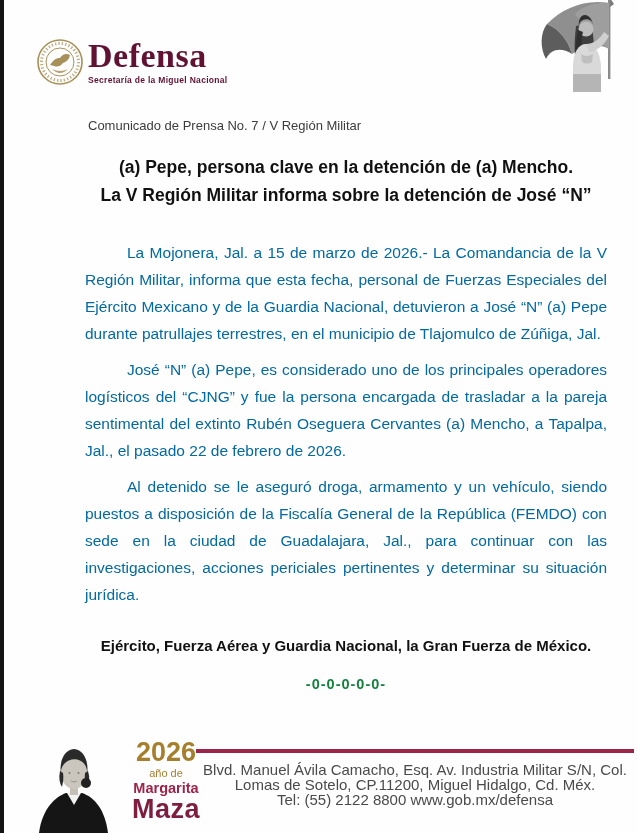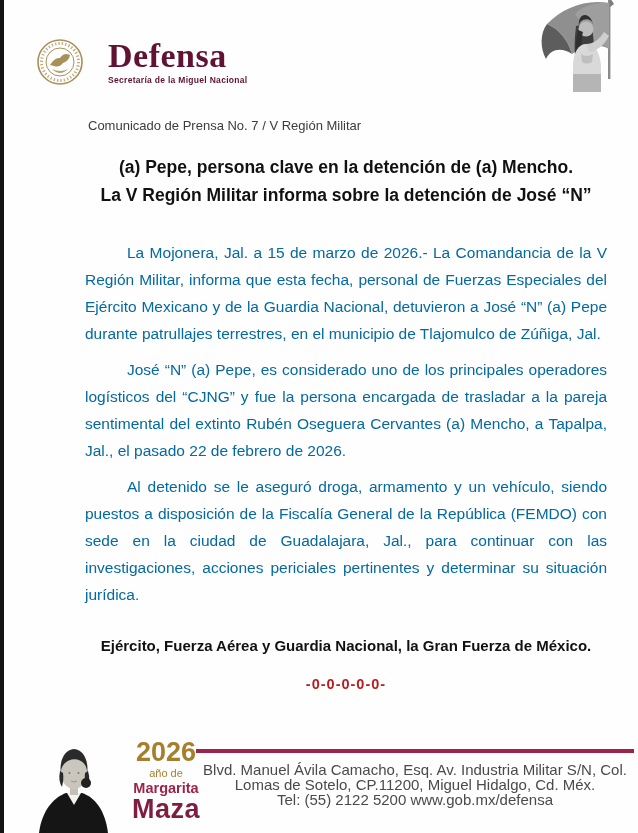--- a/index.html
+++ b/index.html
@@ -26,21 +26,21 @@
 
   
   .header {
     position: relative;
     padding: 38px 0 0 36px;
     height: 100px;
   }
   .brand {
     display: flex;
     align-items: center;
-    gap: 24px;
+    gap: 4px;
   }
   .seal { width: 48px; height: 48px; flex: 0 0 auto; }
   .brand-text { display: flex; flex-direction: column; }
   .wordmark {
     font-family: "Liberation Serif", serif;
     font-weight: bold;
     font-size: 34px;
     line-height: 34px;
     color: #611232;
     letter-spacing: 0.5px;
@@ -95,21 +95,21 @@
     font-weight: bold;
     font-size: 15px;
     color: #111;
   }
   .separator {
     margin-top: 22px;
     text-align: center;
     font-weight: bold;
     font-size: 14.5px;
     letter-spacing: 1px;
-    color: #b91c1c;
+    color: #15803d;
   }
 
   
   .footer {
     position: absolute;
     left: 0; right: 0; bottom: 0;
     height: 102px;
   }
   .portrait {
     position: absolute;
@@ -229,17 +229,17 @@
       <div class="maza-year">2026</div>
       <div class="maza-anode">año de</div>
       <div class="maza-first">Margarita</div>
       <div class="maza-last">Maza</div>
     </div>
 
     <div class="footer-right">
       <div class="footer-rule"></div>
       <div class="address">
         <div>Blvd. Manuel Ávila Camacho, Esq. Av. Industria Militar S/N, Col. Lomas de Sotelo, CP.11200, Miguel Hidalgo, Cd. Méx.</div>
-        <div>Tel: (55) 2122 5200 www.gob.mx/defensa</div>
+        <div>Tel: (55) 2122 8800 www.gob.mx/defensa</div>
       </div>
     </div>
   </div>
 </div>
 
 </body></html>

